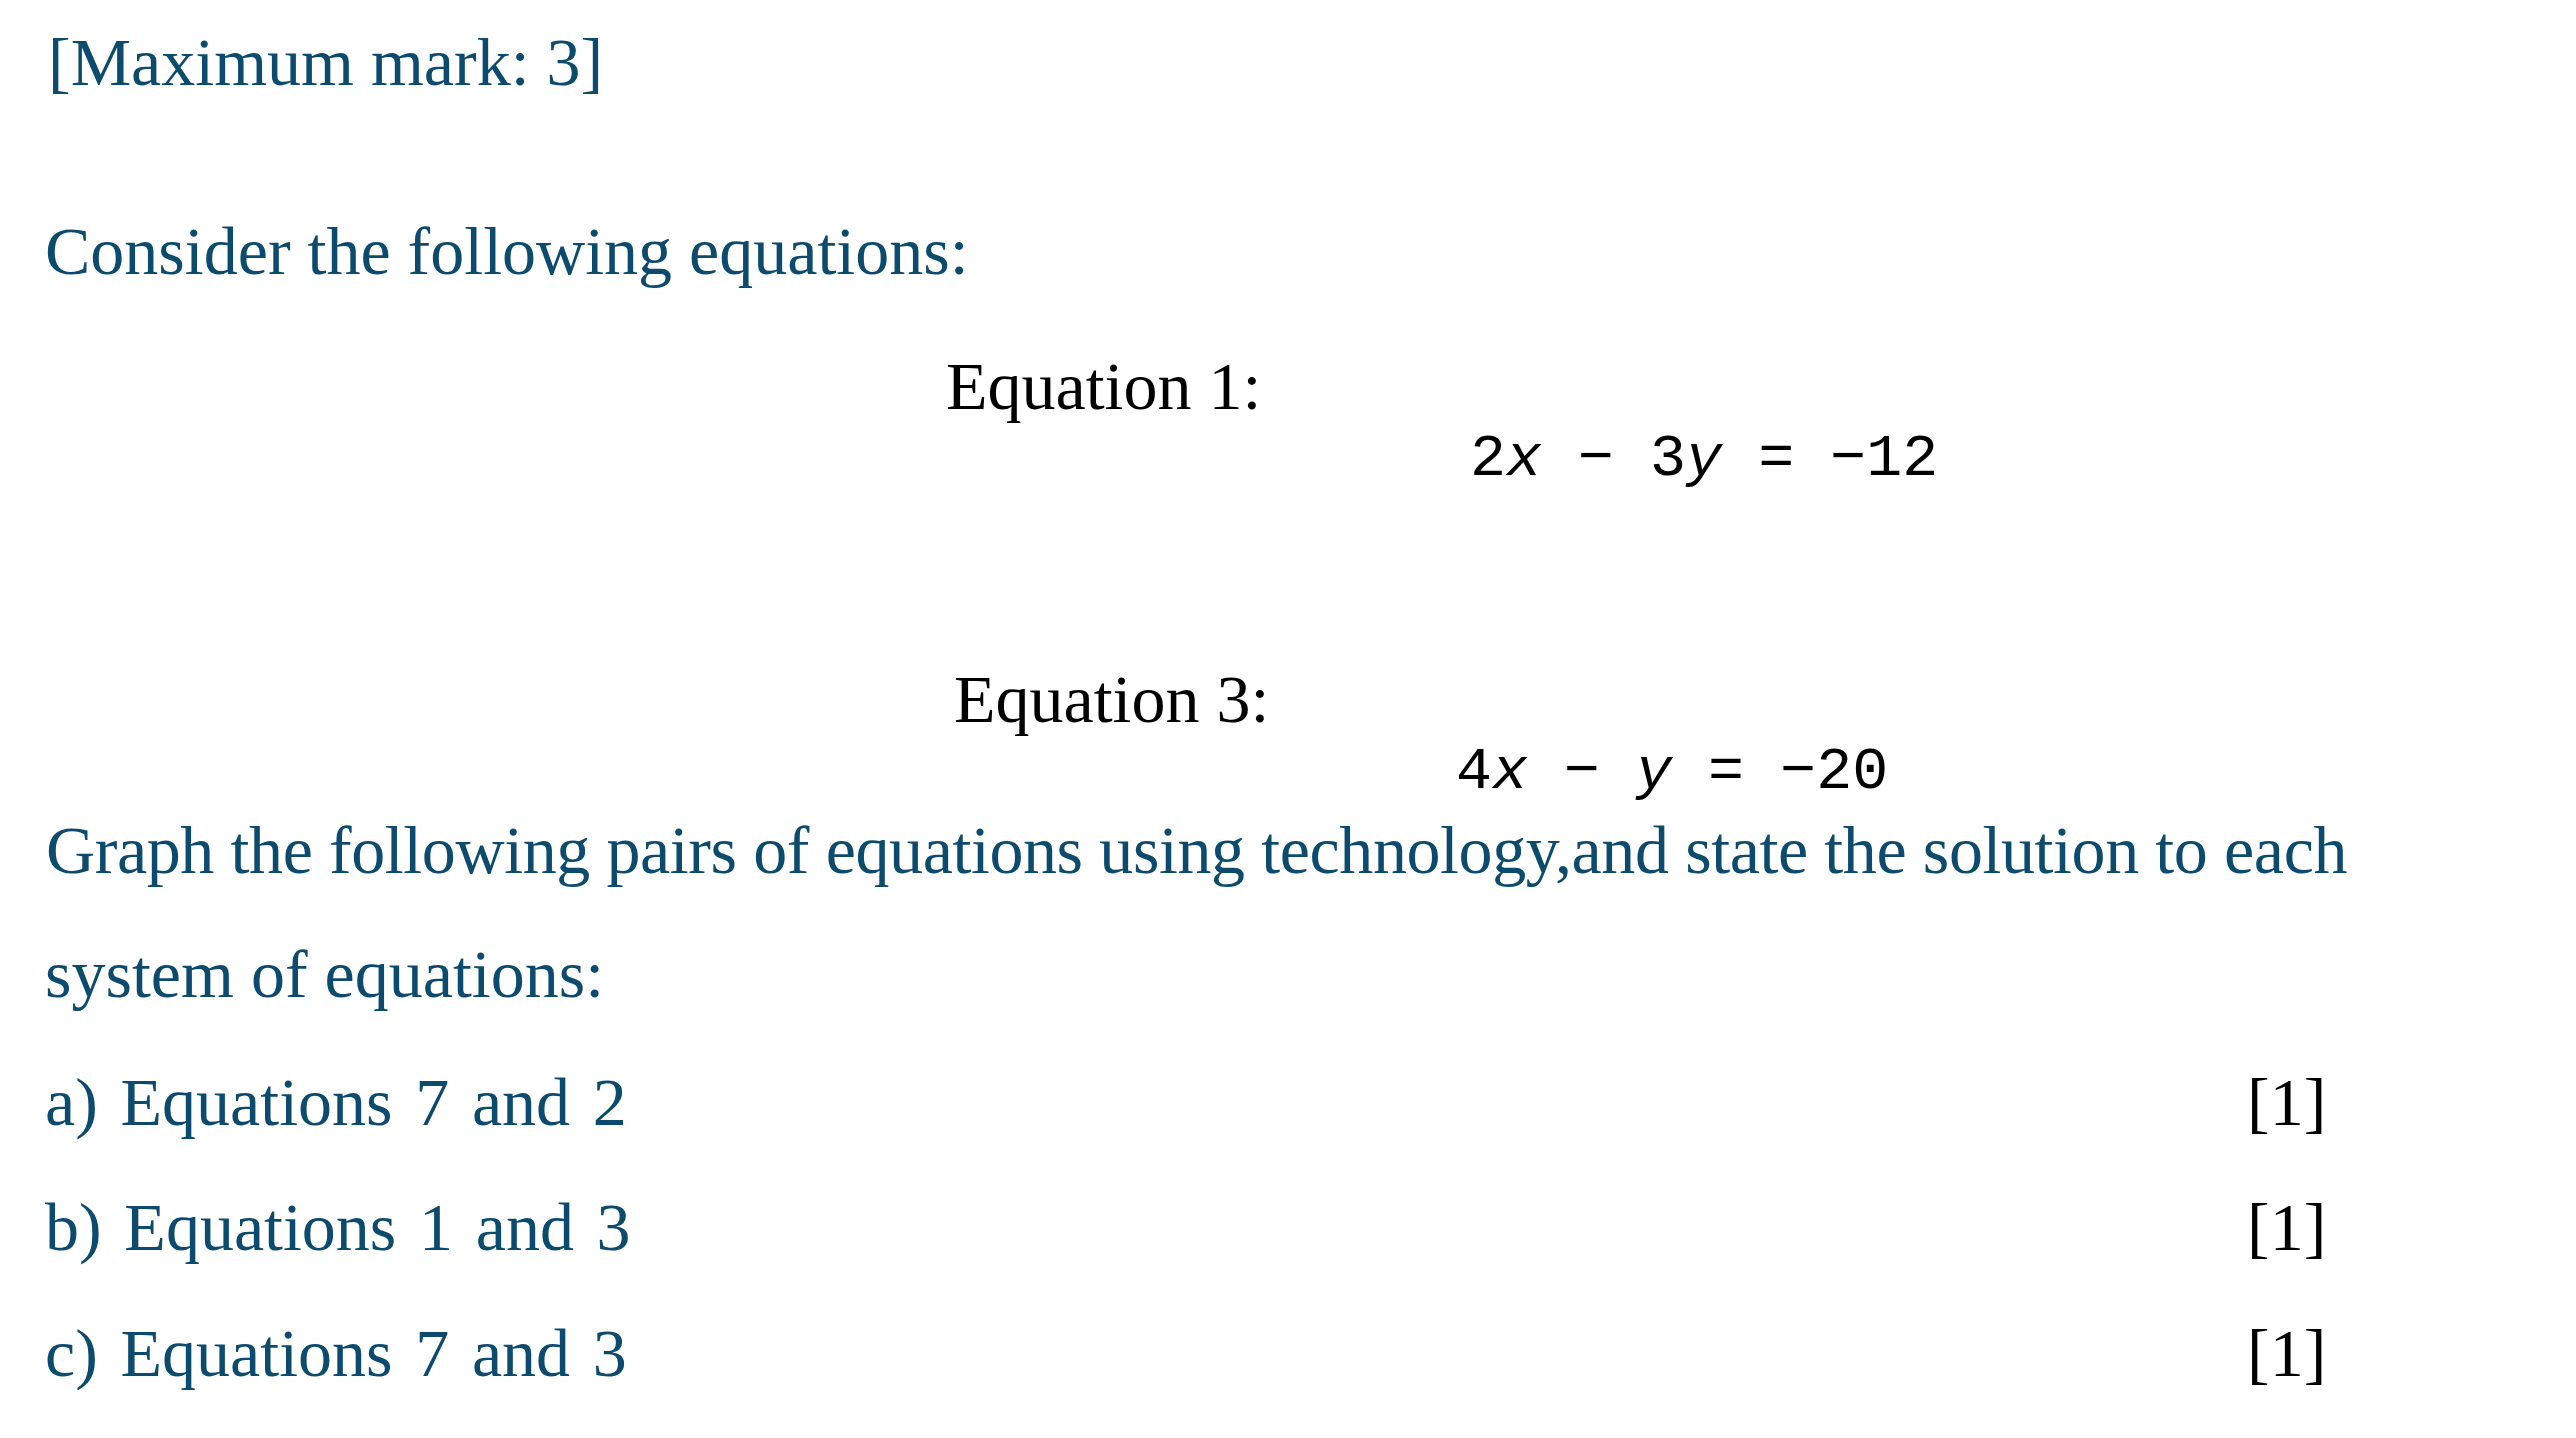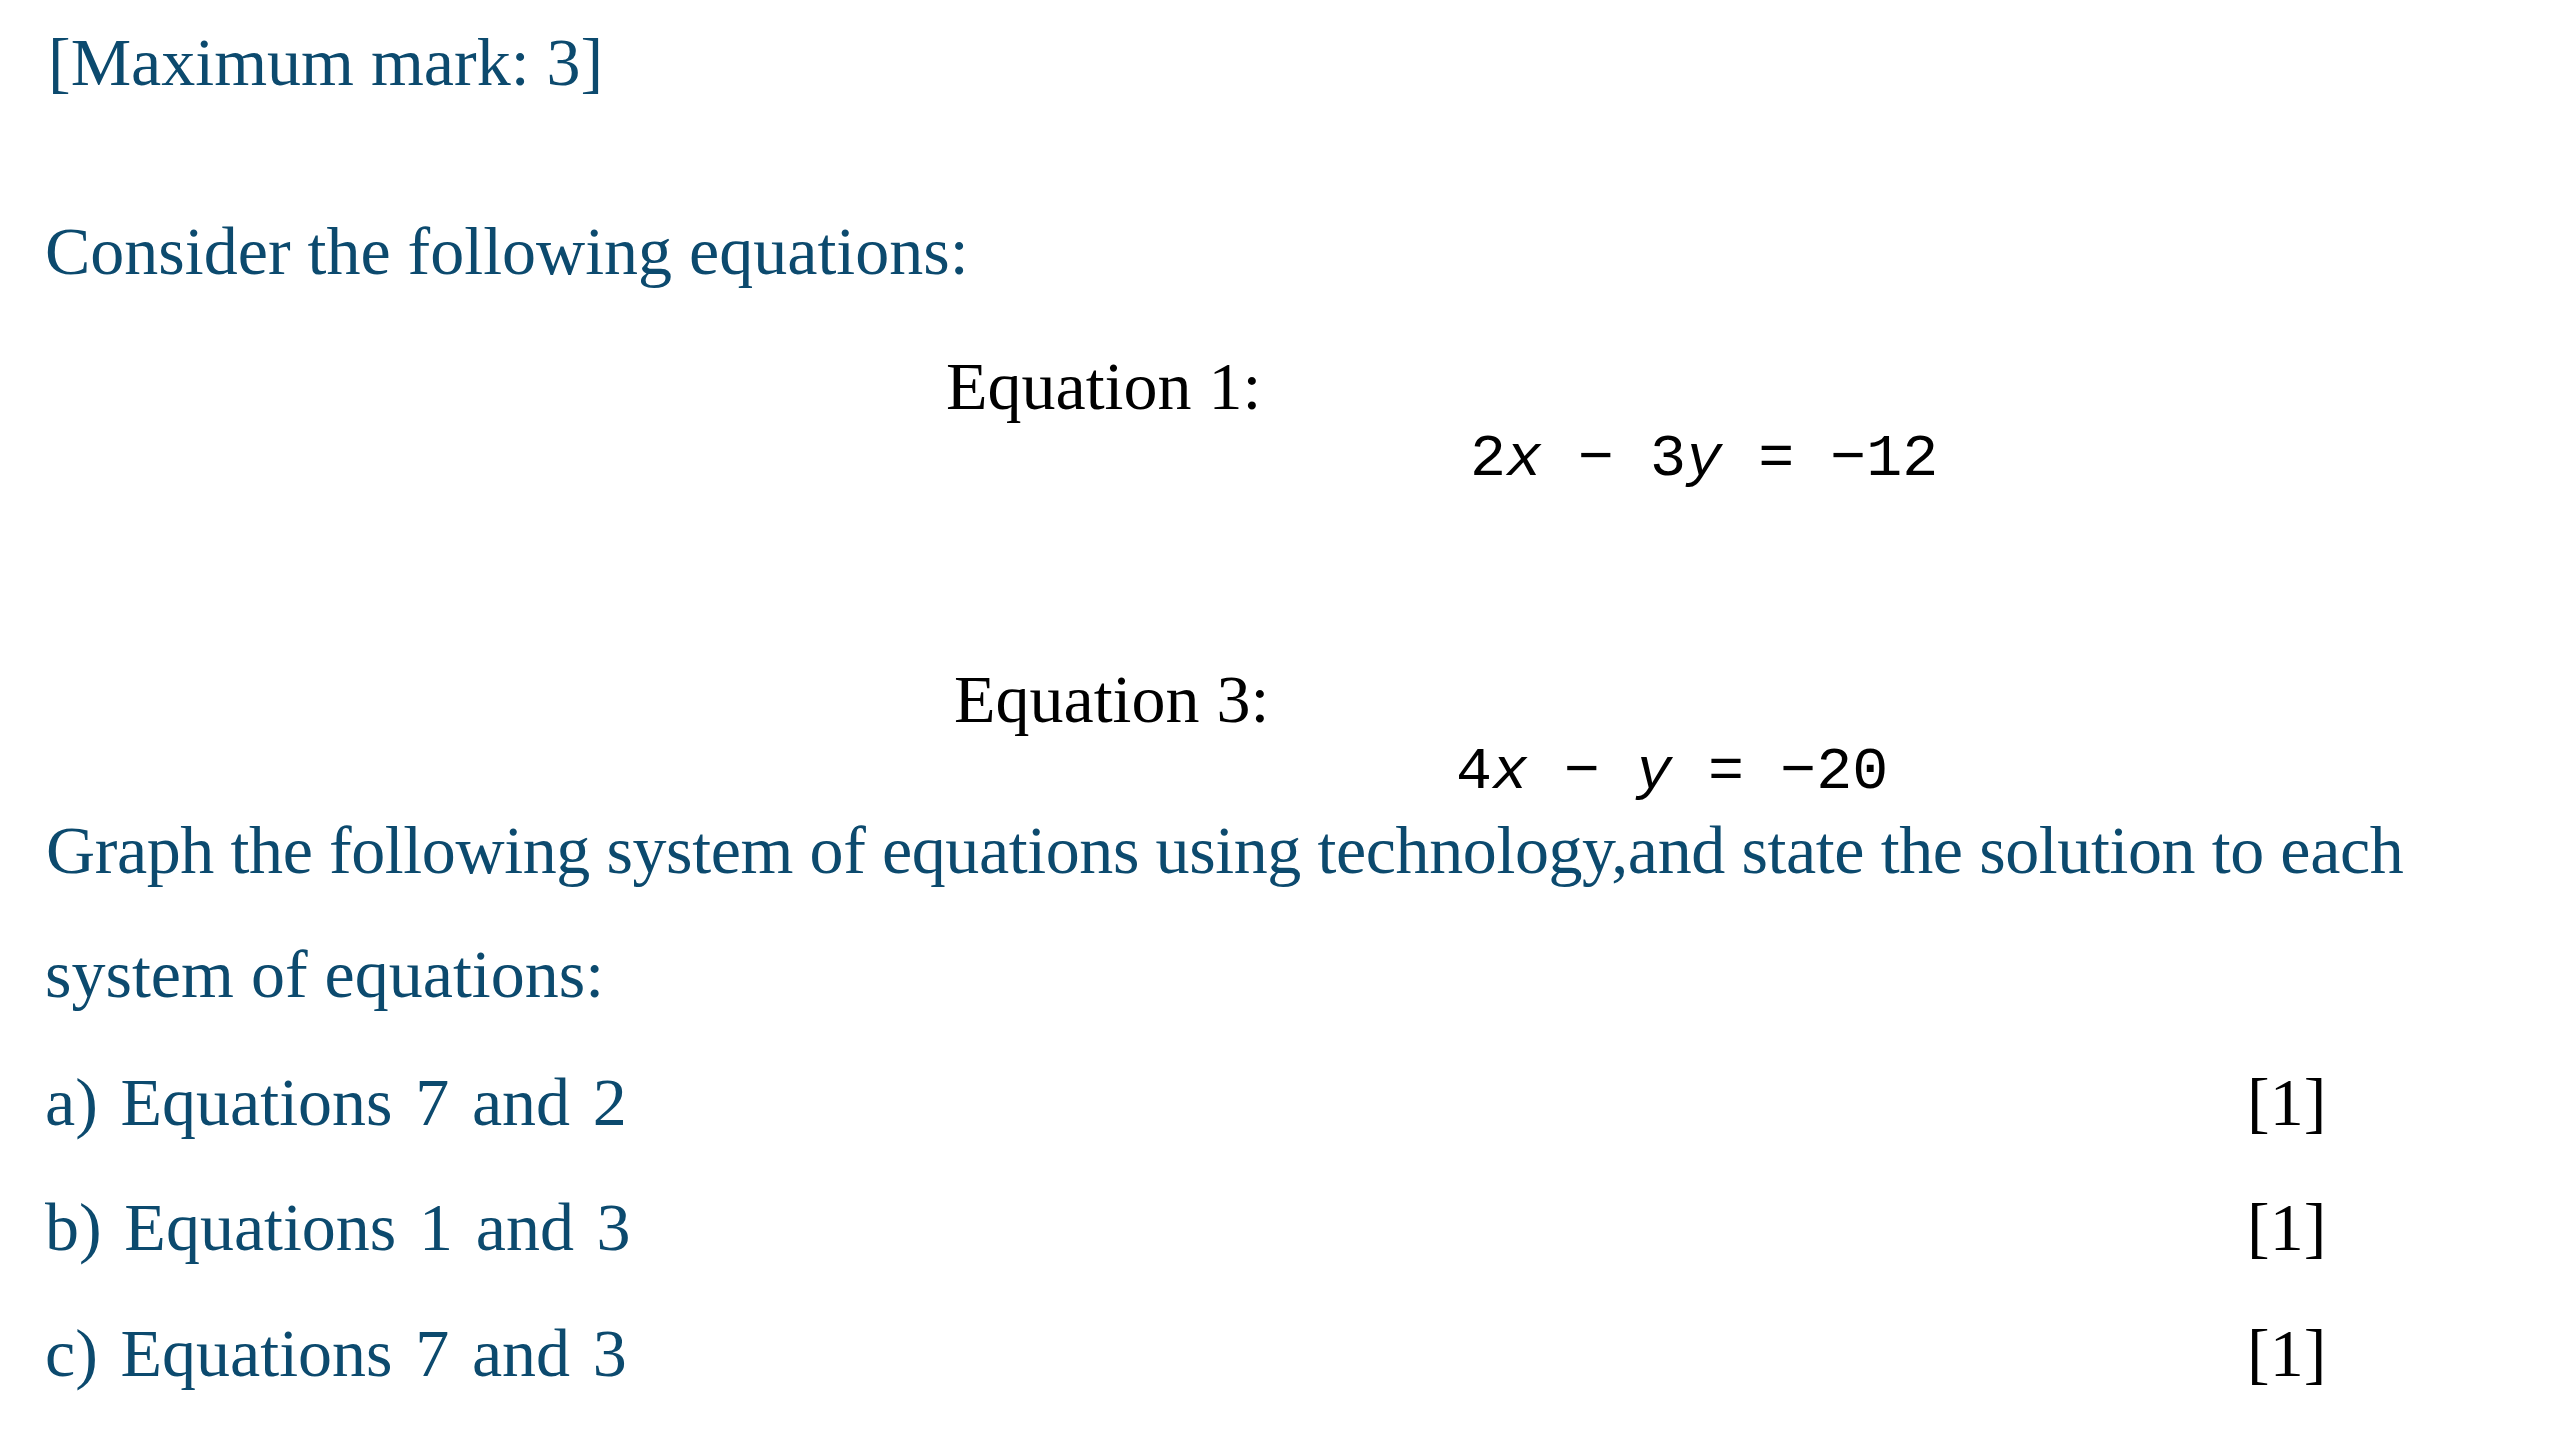--- a/index.html
+++ b/index.html
@@ -69,21 +69,21 @@
 <div class="eq-row" style="left:933px; top:509px;">
 </div>
 
 <div class="eq-row" style="left:954px; top:662px;">
   <span class="eq-label" style="width:358px;">Equation 3:</span>
   <span class="eq-math">
     <span>4</span><span class="var">x</span><span> − </span><span class="var">y</span><span> = </span><span>−20</span>
   </span>
 </div>
 
-<div class="line" style="left:46px; top:813px; letter-spacing:-0.4px;">Graph the following system of equations using technology,and state the solution to each</div>
+<div class="line" style="left:46px; top:813px; letter-spacing:-0.4px;">Graph the following pairs of equations using technology,and state the solution to each</div>
 
 <div class="line" style="left:45px; top:937px;">system of equations:</div>
 
 <div class="line" style="left:45px; top:1065px; word-spacing:5.7px;">a) Equations 7 and 2</div>
 <div class="mark" style="top:1065px;">[1]</div>
 
 <div class="line" style="left:45px; top:1190px; word-spacing:5.7px;">b) Equations 1 and 3</div>
 <div class="mark" style="top:1190px;">[1]</div>
 
 <div class="line" style="left:45px; top:1316px; word-spacing:5.7px;">c) Equations 7 and 3</div>

